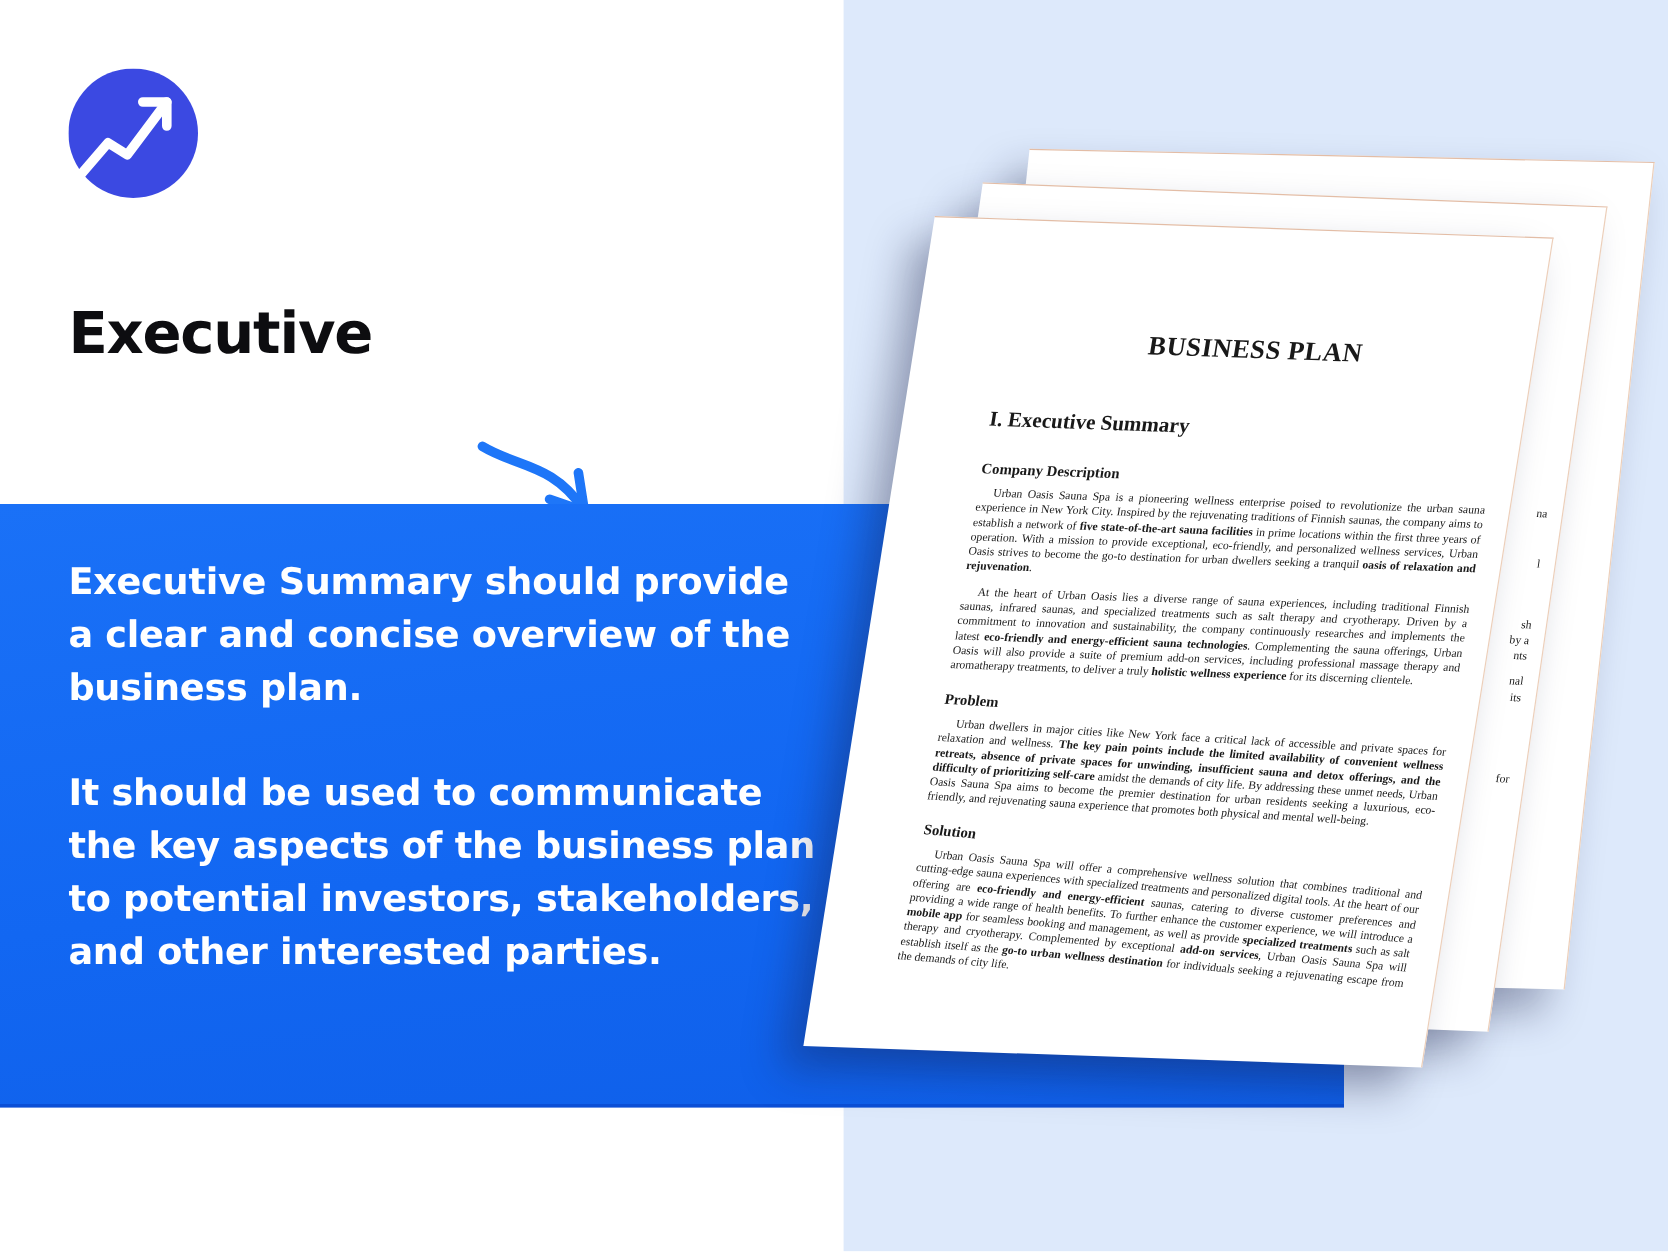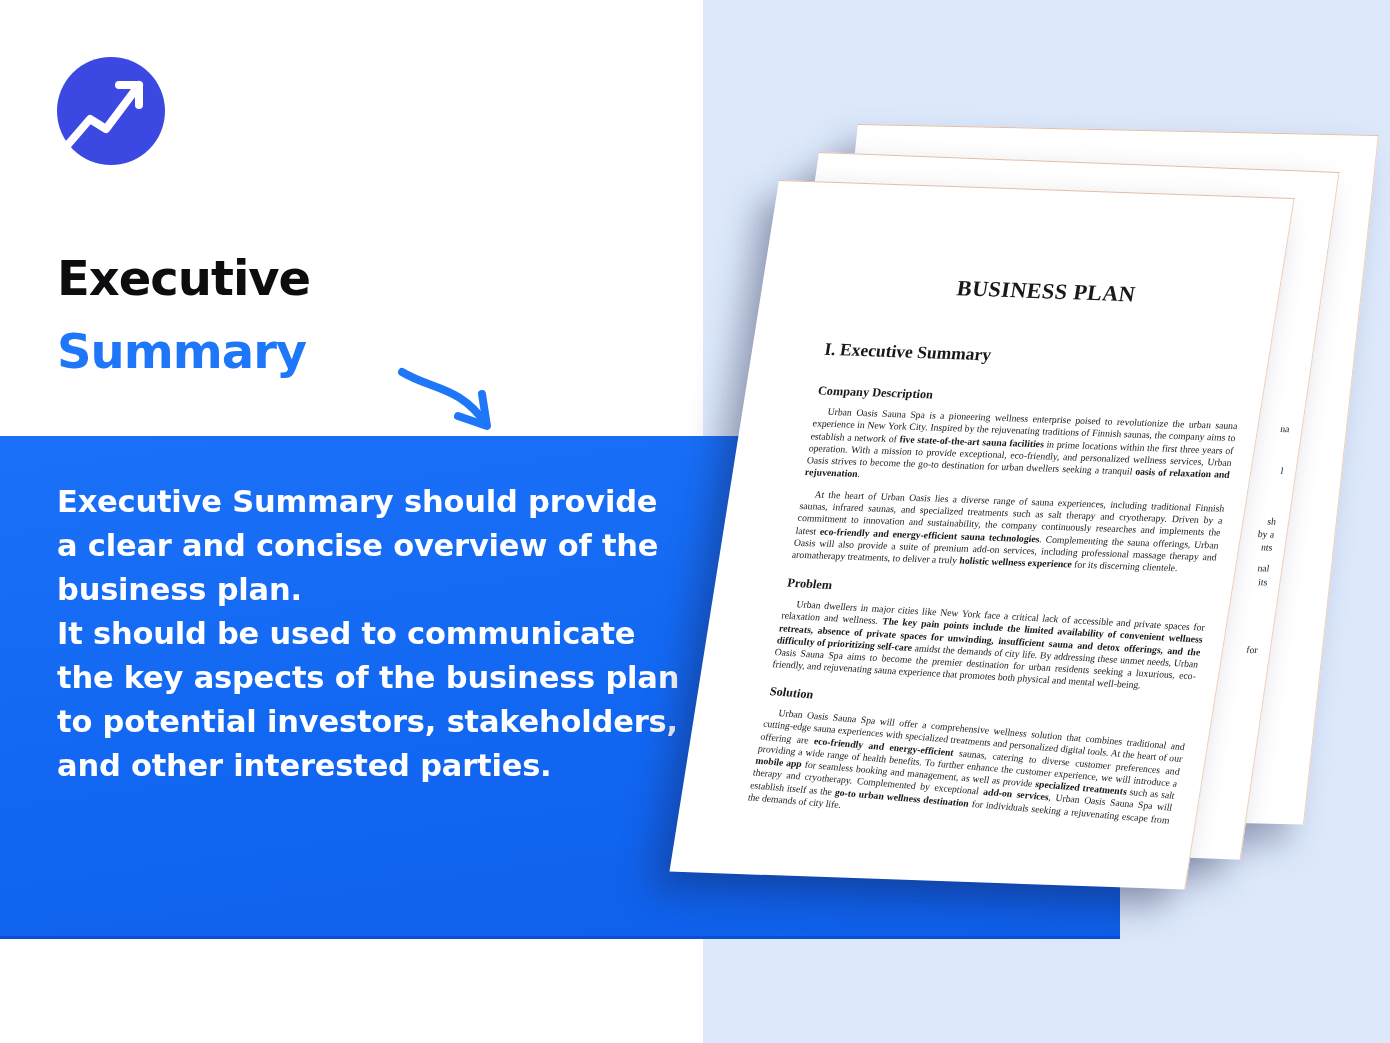--- a/index.html
+++ b/index.html
@@ -22,26 +22,26 @@
          font-size:29px;font-weight:700;letter-spacing:7px;color:#0d0d10;white-space:nowrap;}
   .sub-kit{color:#3f5ce9;}
 
   
   .headline{position:absolute;left:57px;top:242px;font-size:48px;line-height:73px;
          font-weight:800;letter-spacing:-1px;color:#0d0d10;font-family:"DejaVu Sans",sans-serif;}
   .headline .line2{color:#1e76f8;}
   .swoosh{position:absolute;left:388px;top:352px;}
 
   
-  .bluebox{position:absolute;left:0;top:436px;width:1120px;height:503px;box-sizing:border-box;
+  .bluebox{position:absolute;left:0;top:420px;width:1120px;height:503px;box-sizing:border-box;
          background:linear-gradient(172deg,#1a71f7 0%,#1267f2 55%,#0f5fe9 100%);
          border-bottom:3px solid #0b4fd6;padding:44px 0 0 57px;z-index:1;}
   .bluebox p{margin:0;width:640px;color:#ffffff;font-size:30.5px;line-height:44px;
          font-weight:700;font-family:"DejaVu Sans",sans-serif;letter-spacing:-0.2px;}
-  .bluebox p + p{}
+  .bluebox p + p{margin-top:44px;}
 
   
   .page{position:absolute;background:#ffffff;transform-origin:top left;
         border-top:1px solid #e3bda6;border-right:1px solid #eccfba;
         box-shadow:-16px 20px 34px rgba(22,28,70,0.35);}
   .page3{left:858px;top:124px;width:520px;height:690px;transform:rotate(1.2deg) skewX(-5deg);z-index:2;}
   .page2{left:819px;top:152px;width:520px;height:690px;transform:rotate(2.2deg) skewX(-6deg);z-index:3;}
   .page1{left:779px;top:180px;width:516px;height:695px;transform:rotate(2deg) skewX(-7deg);z-index:4;
          box-sizing:border-box;padding:88px 20px 0 72px;overflow:hidden;}
 
@@ -81,21 +81,20 @@
         <polyline points="2,98 33,62 49,72 82,28" fill="none" stroke="#ffffff" stroke-width="8" stroke-linecap="round" stroke-linejoin="round"></polyline>
         <polyline points="62,28 82,28 82,48" fill="none" stroke="#ffffff" stroke-width="8" stroke-linecap="round" stroke-linejoin="round"></polyline>
       </svg>
     </span>
   </div>
   <div class="logo-text">
   </div>
 
   <div class="headline">
     <div class="line1">Executive</div>
-    <div class="line2">Summary</div>
   </div>
   <div class="swoosh">
     <svg width="120" height="92" viewBox="0 0 120 92">
       <path d="M14 20 C 44 38, 72 34, 98 72" fill="none" stroke="#1e76f8" stroke-width="8" stroke-linecap="round"></path>
       <path d="M70 64 L 99 74 L 94 42" fill="none" stroke="#1e76f8" stroke-width="8" stroke-linecap="round" stroke-linejoin="round"></path>
     </svg>
   </div>
 
   <div class="bluebox">
     <p id="intro-p1">Executive Summary should provide<br>a clear and concise overview of the<br>business plan.</p>

